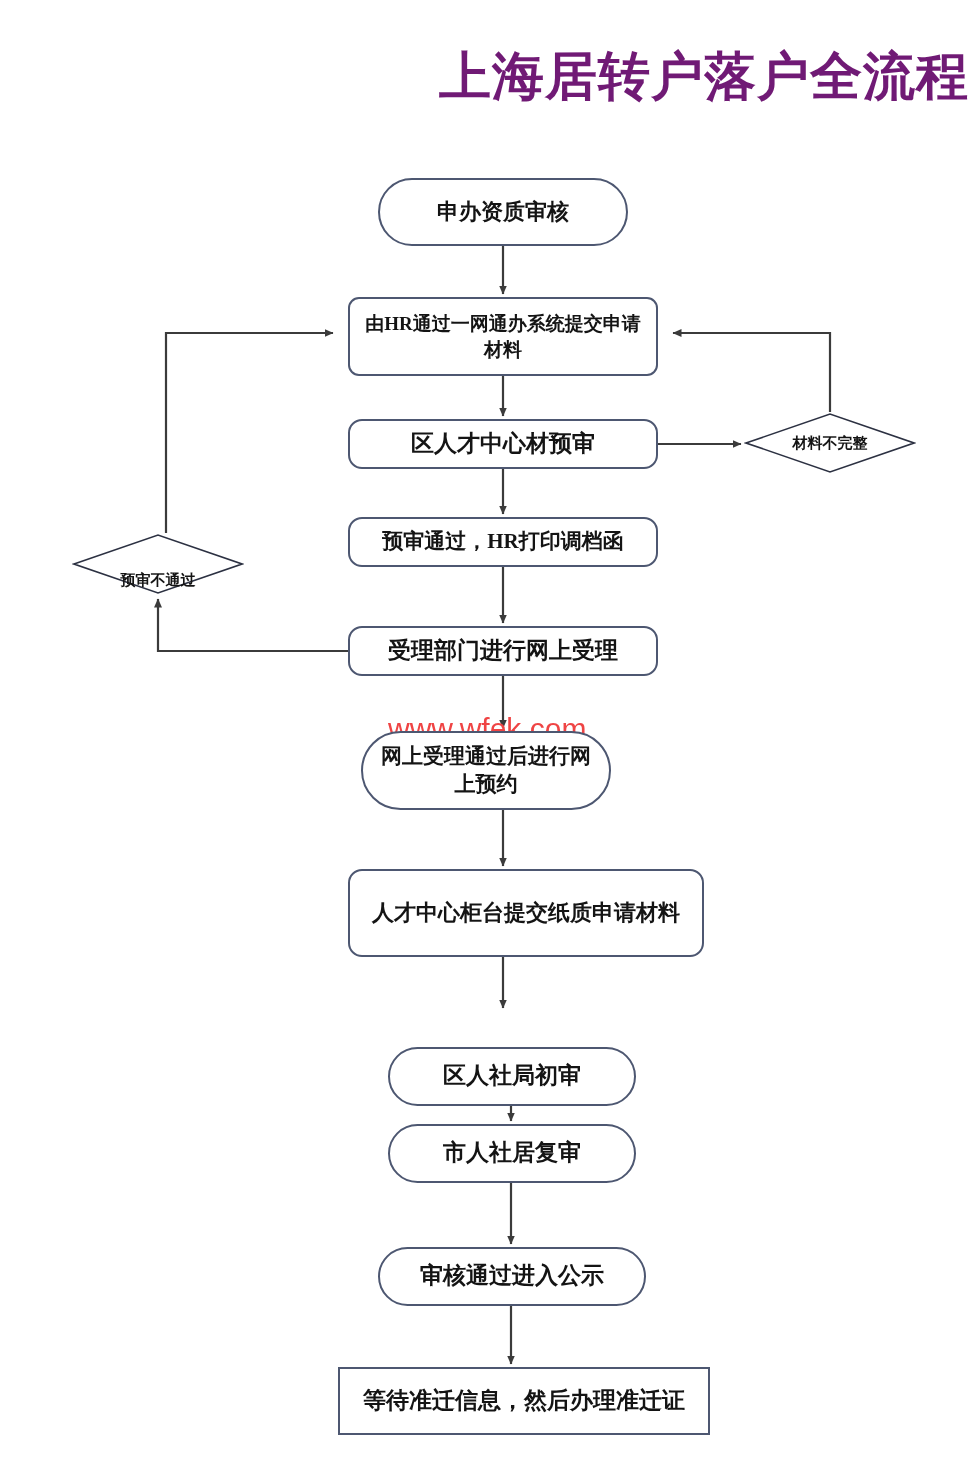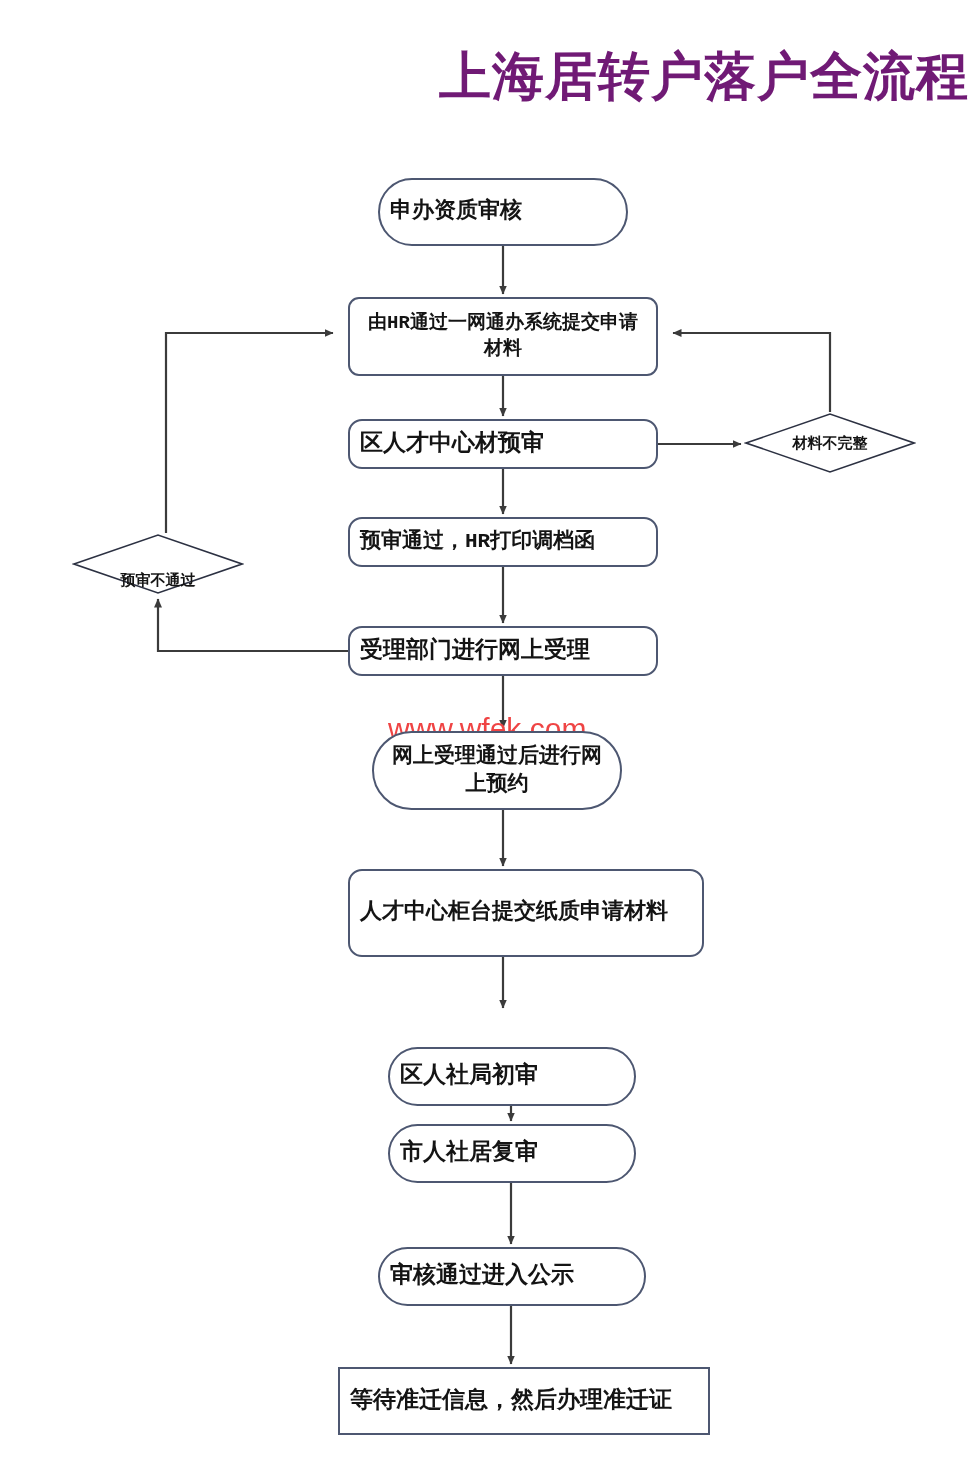--- a/index.html
+++ b/index.html
@@ -42,27 +42,27 @@
     font-family: "Liberation Sans", "DejaVu Sans", sans-serif;
     letter-spacing: 0px;
     pointer-events: none;
     user-select: none;
   }
   .node {
     position: absolute;
     box-sizing: border-box;
     display: flex;
     align-items: center;
-    justify-content: flex-start;
+    justify-content: center;
     text-align: center;
     border: 2px solid #4d5771;
     background: #ffffff;
     color: #141414;
     font-weight: 700;
-    font-family: Liberation Mono, monospace;
+    font-family: Liberation Serif, serif;
     line-height: 1.32;
     padding: 8px 10px;
   }
   .node.stadium { border-radius: 999px; }
   .node.round   { border-radius: 14px; }
   .node.sharp   { border-radius: 0; }
   .node .label { display: block; }
 
   .diamond {
     position: absolute;
@@ -129,21 +129,21 @@
 </div>
 
 <div class="node round" style="left:348px; top:517px; width:310px; height:50px; font-size:21px;">
   <span class="label">预审通过，HR打印调档函</span>
 </div>
 
 <div class="node round" style="left:348px; top:626px; width:310px; height:50px; font-size:23px;">
   <span class="label">受理部门进行网上受理</span>
 </div>
 
-<div class="node stadium" style="left:372px; top:731px; width:250px; height:79px; font-size:21px;">
+<div class="node stadium" style="left:361px; top:731px; width:250px; height:79px; font-size:21px;">
   <span class="label">网上受理通过后进行网上预约</span>
 </div>
 
 <div class="node round" style="left:348px; top:869px; width:356px; height:88px; font-size:22px;">
   <span class="label">人才中心柜台提交纸质申请材料</span>
 </div>
 
 <div class="node stadium" style="left:388px; top:1047px; width:248px; height:59px; font-size:23px;">
   <span class="label">区人社局初审</span>
 </div>

